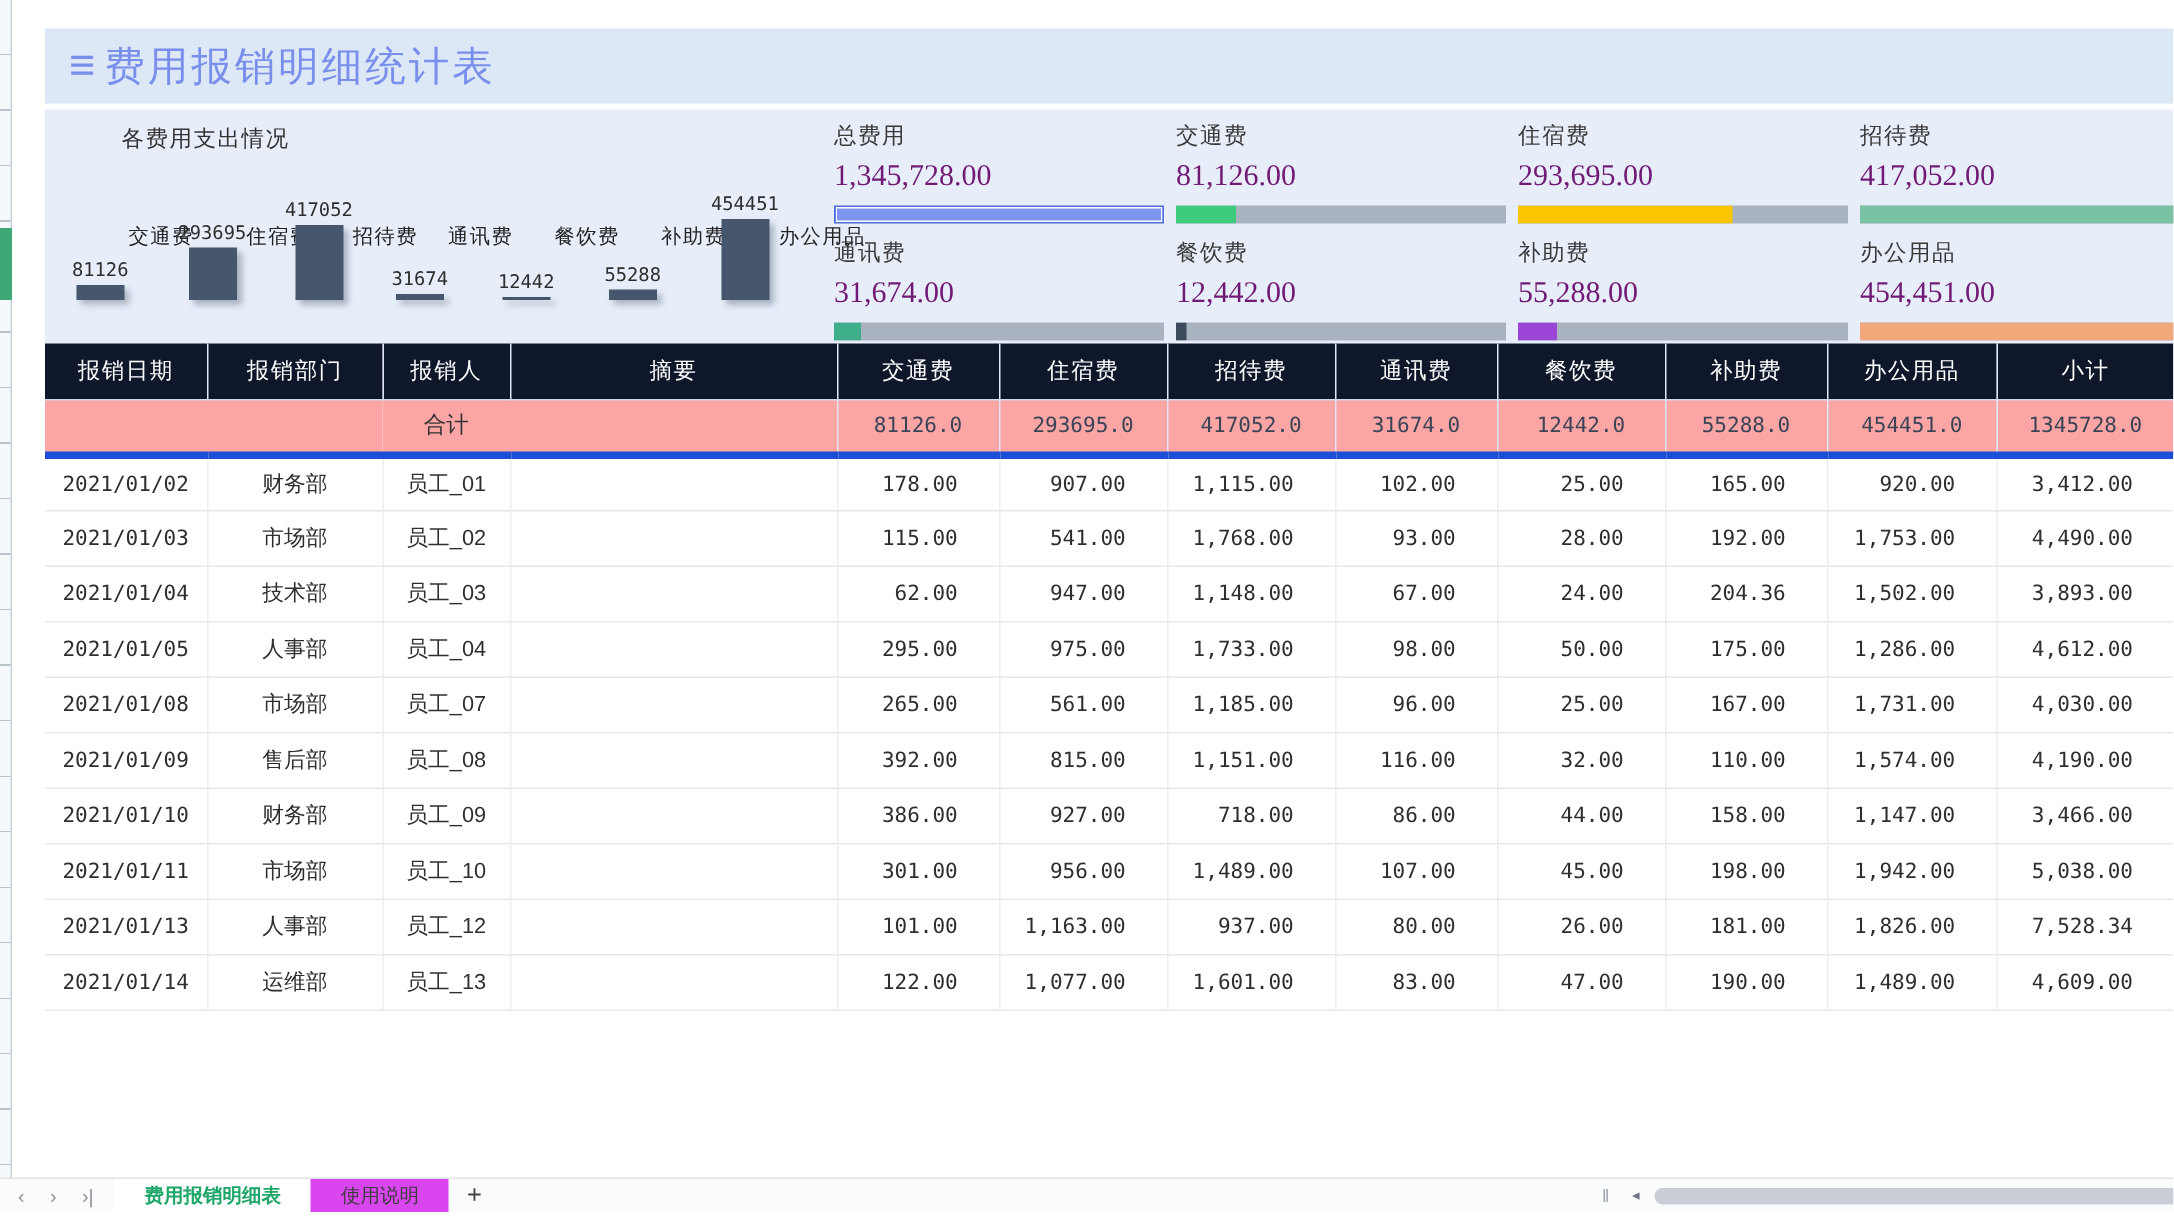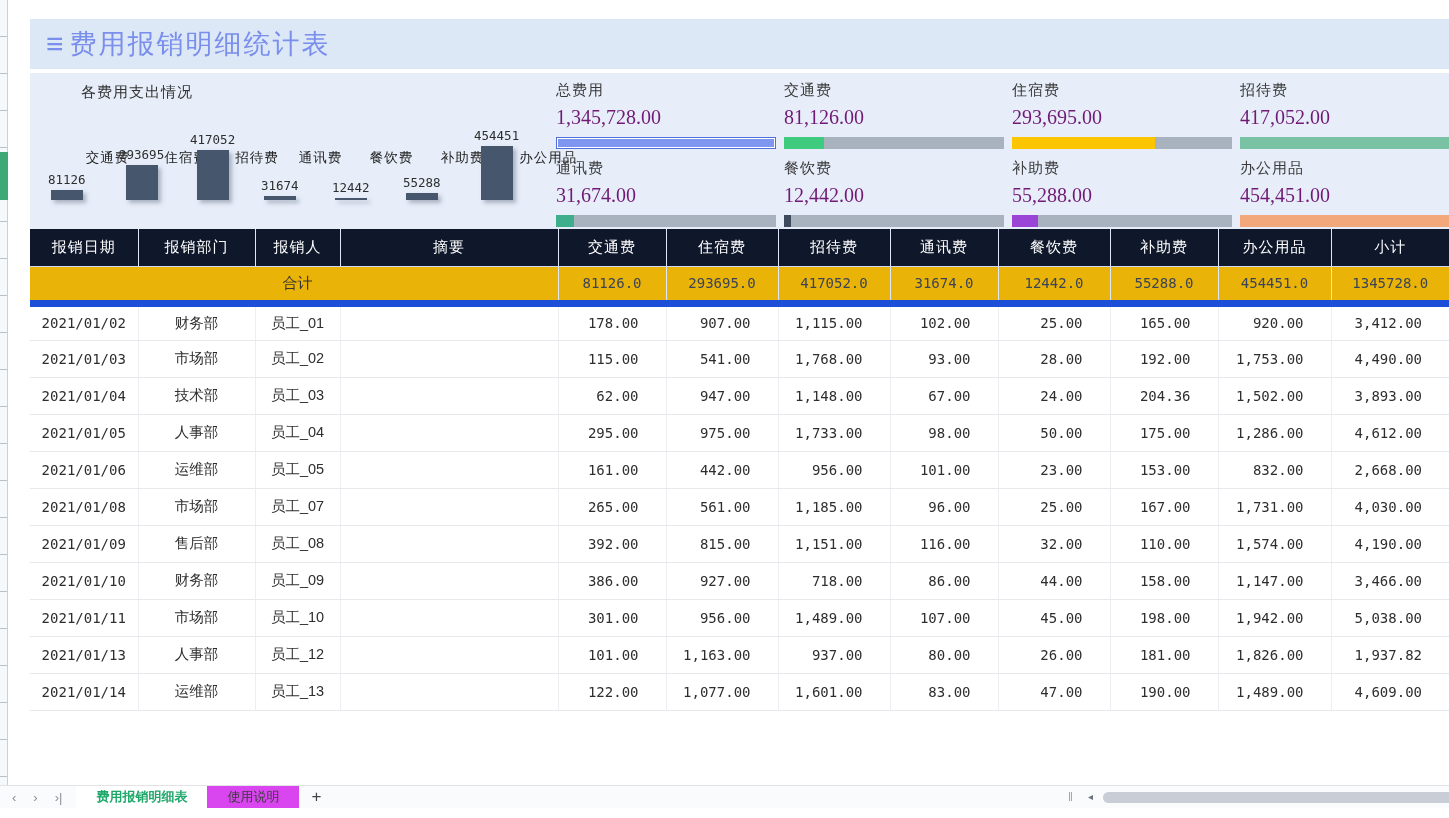--- a/index.html
+++ b/index.html
@@ -50,21 +50,21 @@
   .kpi-card.bordered .kpi-track { background:#a9b2bf; }
   .kpi-card.bordered .kpi-fill { border:1px solid #4e6edb; background:#7e96ef; box-shadow:inset 0 0 0 1px #fff; }
 
   
   #exp-table { position:absolute; left:30px; top:229px; width:1419px; border-collapse:collapse; table-layout:fixed; }
   #exp-table th {
     height:37px; background:#0f172a; color:#fff; font-weight:normal; font-size:15px;
     letter-spacing:1px; border-right:1px solid #dee6f7; border-bottom:1px solid #cdd8f2;
   }
   #exp-table th:last-child { border-right:none; }
-  #exp-table tr.total-row td { height:37px; background:#eab308; border-right:1px solid #dfe6f4; border-bottom:7px solid #1d4ed8; }
+  #exp-table tr.total-row td { height:37px; background:#fca5a5; border-right:1px solid #dfe6f4; border-bottom:5px solid #1d4ed8; }
   #exp-table tr.total-row td.no-sep { border-right:none; }
   #exp-table tr.total-row td { font-size:15px; color:#333; text-align:center; }
   #exp-table tr.total-row td.num { font-family:"DejaVu Sans Mono","Liberation Mono",monospace; font-size:14px; color:#3a4456; }
   #exp-table tr.data-row td {
     height:37px; background:#fff; border-right:1px solid #eceef2; border-bottom:1px solid #e6e8eb;
     font-size:14.5px; color:#2e2e2e; text-align:center;
   }
   #exp-table tr.data-row td:last-child, #exp-table tr.total-row td:last-child { border-right:none; }
   #exp-table tr.data-row td.num {
     font-family:"DejaVu Sans Mono","Liberation Mono",monospace; font-size:14px;
@@ -311,34 +311,20 @@
           <td class="num">295.00</td>
           <td class="num">975.00</td>
           <td class="num">1,733.00</td>
           <td class="num">98.00</td>
           <td class="num">50.00</td>
           <td class="num">175.00</td>
           <td class="num">1,286.00</td>
           <td class="num">4,612.00</td>
         </tr>
         <tr class="data-row">
-          <td class="date-cell">2021/01/06</td>
-          <td>运维部</td>
-          <td>员工_05</td>
-          <td></td>
-          <td class="num">161.00</td>
-          <td class="num">442.00</td>
-          <td class="num">956.00</td>
-          <td class="num">101.00</td>
-          <td class="num">23.00</td>
-          <td class="num">153.00</td>
-          <td class="num">832.00</td>
-          <td class="num">2,668.00</td>
-        </tr>
-        <tr class="data-row">
           <td class="date-cell">2021/01/08</td>
           <td>市场部</td>
           <td>员工_07</td>
           <td></td>
           <td class="num">265.00</td>
           <td class="num">561.00</td>
           <td class="num">1,185.00</td>
           <td class="num">96.00</td>
           <td class="num">25.00</td>
           <td class="num">167.00</td>
@@ -392,21 +378,21 @@
           <td>人事部</td>
           <td>员工_12</td>
           <td></td>
           <td class="num">101.00</td>
           <td class="num">1,163.00</td>
           <td class="num">937.00</td>
           <td class="num">80.00</td>
           <td class="num">26.00</td>
           <td class="num">181.00</td>
           <td class="num">1,826.00</td>
-          <td class="num">1,937.82</td>
+          <td class="num">7,528.34</td>
         </tr>
         <tr class="data-row">
           <td class="date-cell">2021/01/14</td>
           <td>运维部</td>
           <td>员工_13</td>
           <td></td>
           <td class="num">122.00</td>
           <td class="num">1,077.00</td>
           <td class="num">1,601.00</td>
           <td class="num">83.00</td>

